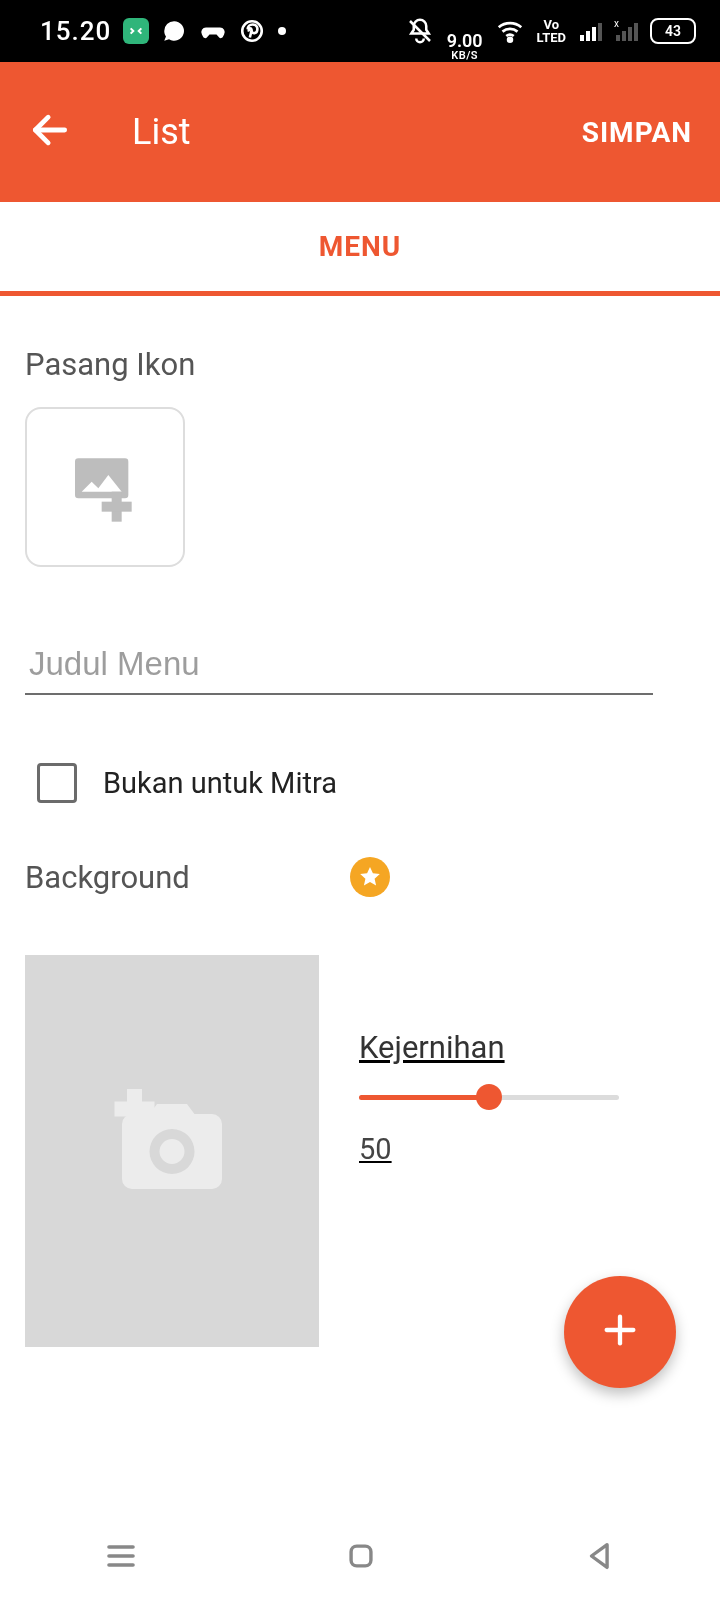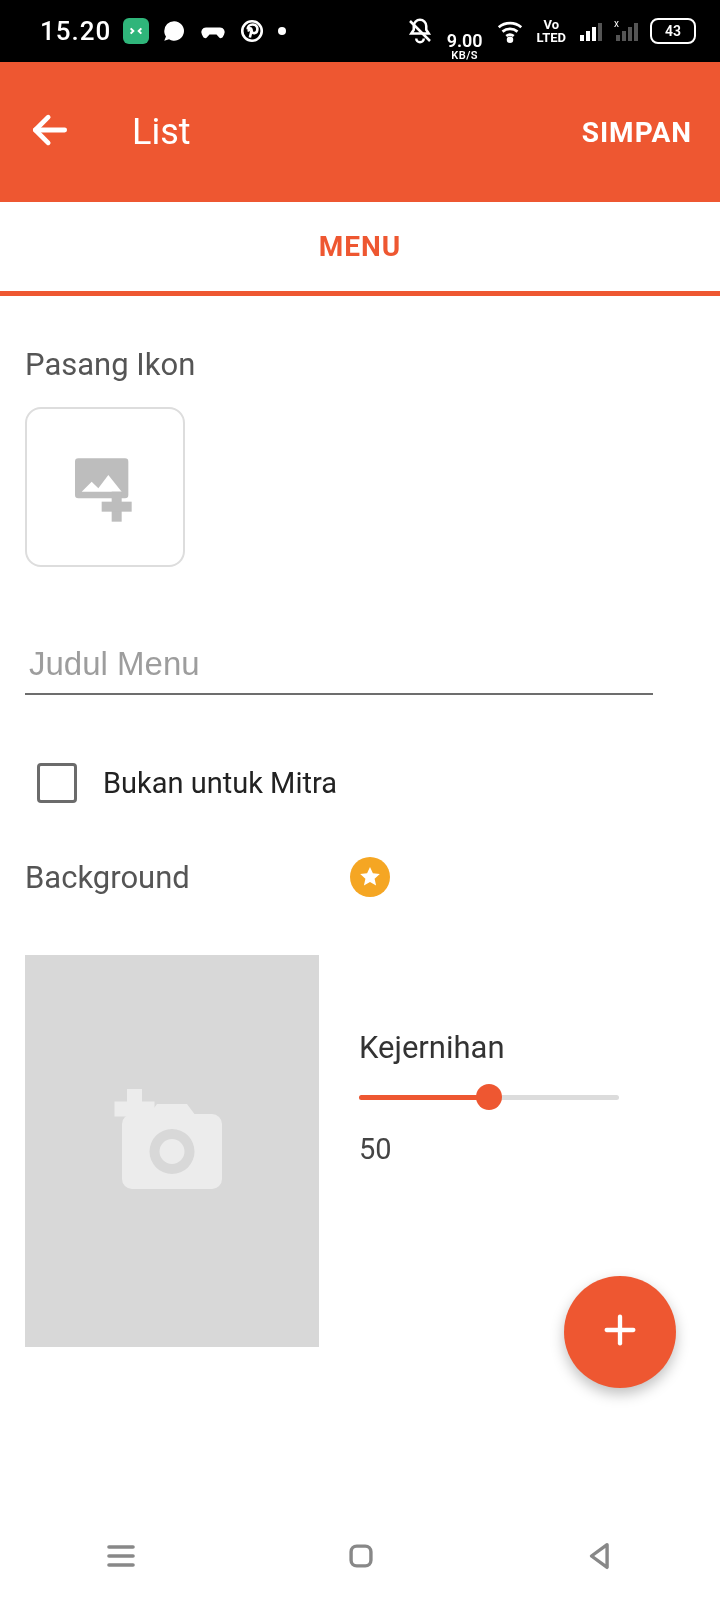--- a/index.html
+++ b/index.html
@@ -149,20 +149,21 @@
     display:flex; gap:40px; margin-top:58px;
     align-items:flex-start;
   }
   .bg-preview {
     width:294px; height:392px; background:#d8d8d8;
     display:flex; align-items:center; justify-content:center;
   }
   .slider-col {
     flex:1;
     padding-top:74px;
+    text-decoration:underline;
   }
   .slider-title { font-size:31px; color:#333; }
   .slider {
     position:relative; height:10px; margin-top:26px; width:260px;
   }
   .slider-track-bg {
     position:absolute; left:0; top:3px; right:0; height:5px; background:#dcdcdc; border-radius:3px;
   }
   .slider-track-fg {
     position:absolute; left:0; top:3px; width:50%; height:5px; background:#ee5731; border-radius:3px;

